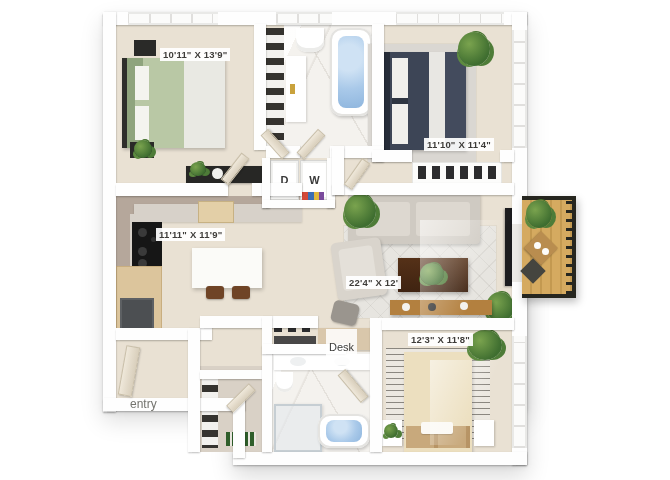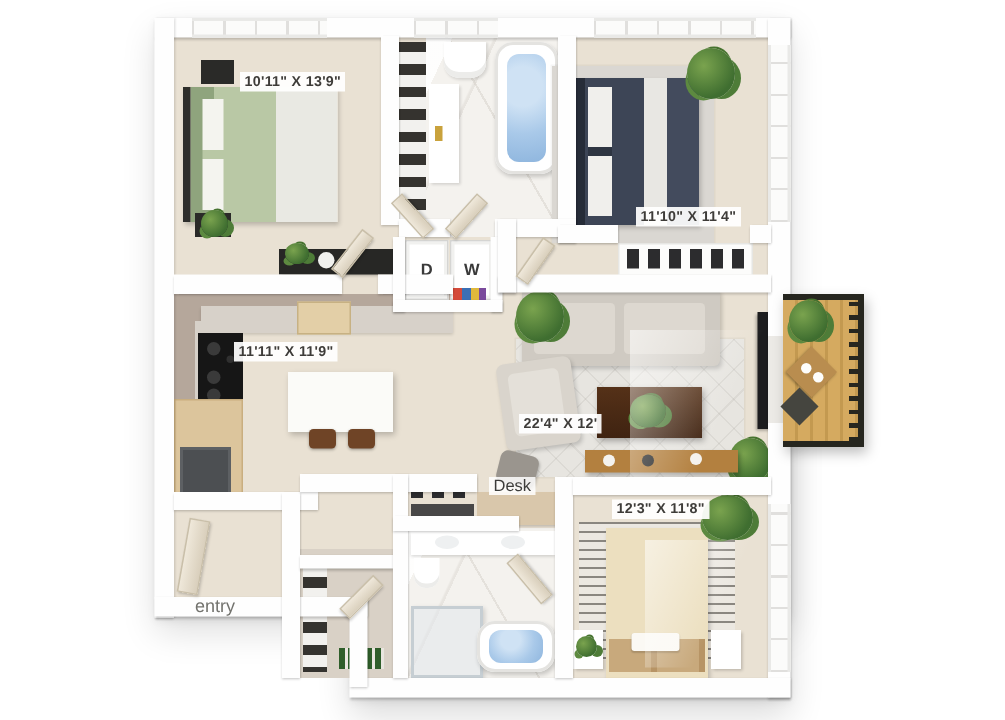--- a/index.html
+++ b/index.html
@@ -215,16 +215,16 @@
   <div class="abs plant" style="left:526px;top:200px;width:26px;height:28px;"></div>
   <div class="abs" style="left:529px;top:236px;width:24px;height:24px;background:#b98d4f;transform:rotate(45deg);box-shadow:0 1px 2px rgba(0,0,0,.35);"></div>
   <div class="abs" style="left:534px;top:242px;width:7px;height:7px;border-radius:50%;background:#fdfdfb;box-shadow:8px 6px 0 #fdfdfb;"></div>
   <div class="abs" style="left:524px;top:262px;width:18px;height:18px;background:#45453f;transform:rotate(45deg);"></div>
 
   <div class="abs dim" style="left:160px;top:48px;">10'11" X 13'9"</div>
   <div class="abs dim" style="left:424px;top:138px;">11'10" X 11'4"</div>
   <div class="abs dim" style="left:156px;top:228px;">11'11" X 11'9"</div>
   <div class="abs dim" style="left:346px;top:276px;">22'4" X 12'</div>
   <div class="abs dim" style="left:408px;top:333px;">12'3" X 11'8"</div>
-  <div class="abs txt" style="left:326px;top:318px;font-size:11px;color:#3c3c3a;background:rgba(255,255,255,.85);padding:0 3px;">Desk</div>
+  <div class="abs txt" style="left:326px;top:329px;font-size:11px;color:#3c3c3a;background:rgba(255,255,255,.85);padding:12px 3px;">Desk</div>
   <div class="abs txt" style="left:130px;top:397px;font-size:12px;color:#73736e;">entry</div>
 
 </div>
 
 </body></html>

